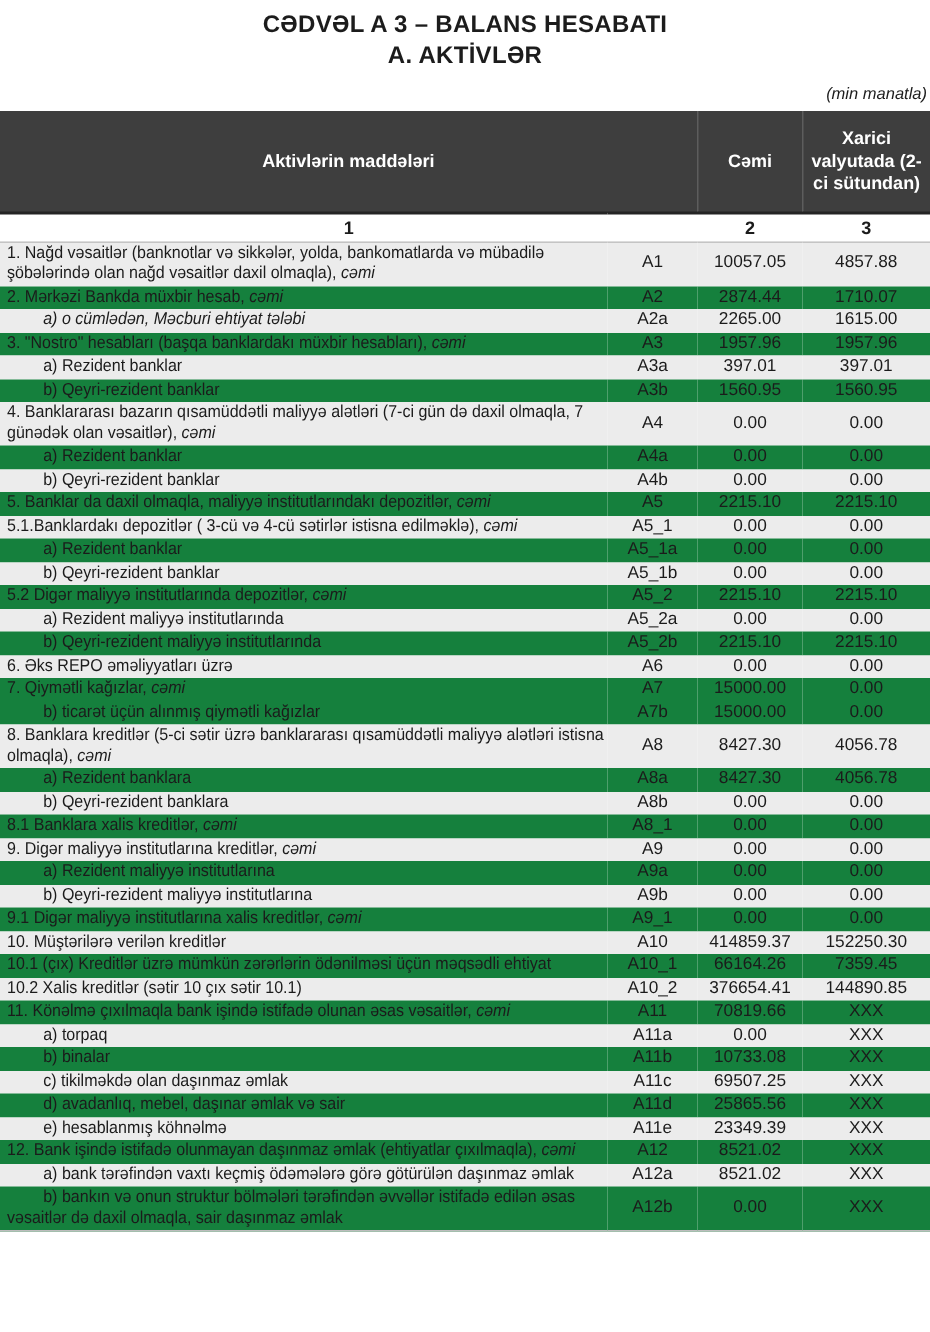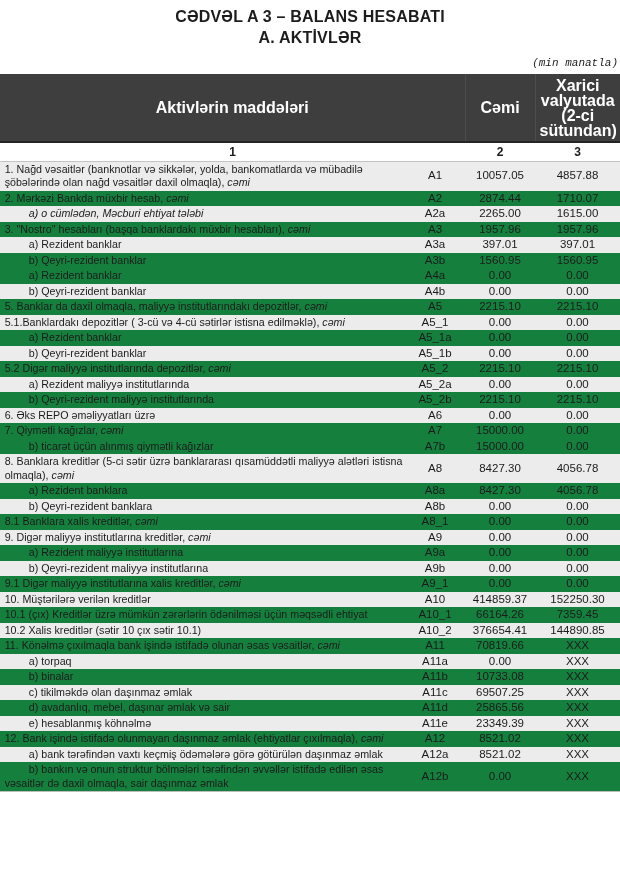--- a/index.html
+++ b/index.html
@@ -8,29 +8,29 @@
     width:620px; height:888px; overflow:hidden;
     font-family:"Liberation Sans", sans-serif;
     color:var(--text-color,#1b1b1b);
   }
   .page { width:620px; padding-top:6px; }
 
   .title { text-align:center; font-weight:bold; font-size:16px; line-height:21px;
            color:#1c1c1c; letter-spacing:.2px; }
 
   .unit-note { text-align:right; font-style:italic; font-size:11px;
-               padding:9px 2px 5px 0; color:#1c1c1c;font-family:Liberation Mono, monospace; }
+               padding:9px 2px 5px 0; color:#1c1c1c; }
 
   table { width:620px; border-collapse:collapse; table-layout:fixed; }
   col.c1 { width:405px; } col.c2 { width:60px; }
   col.c3 { width:70px; }  col.c4 { width:85px; }
 
   thead th.dark {
     background:var(--header-bg,#3e3e3e); color:#fff;
-    font-size:16px; font-weight:bold; line-height:15px;
+    font-size:12px; font-weight:bold; line-height:15px;
     height:68px; vertical-align:middle; text-align:center;
     border-bottom:2px solid #242424; padding:0 4px;
   }
   th.items-th {
     background-image:
       linear-gradient(to right, transparent 404px, rgba(255,255,255,.10) 404px, rgba(255,255,255,.10) 405px, transparent 405px),
       linear-gradient(to bottom, transparent 22px, rgba(255,255,255,.07) 22px, rgba(255,255,255,.07) 23px, transparent 23px, transparent 44px, rgba(255,255,255,.07) 44px, rgba(255,255,255,.07) 45px, transparent 45px);
   }
   th.cemi-th, th.xarici-th { border-left:1px solid #4d4d4d; }
   th.cemi-th {
@@ -129,20 +129,28 @@
           <td class="c-num">397.01</td>
         </tr>
         <tr class="">
           <td class="c-desc">
             <div class="desc-text ind">b) Qeyri-rezident banklar</div>
           </td>
           <td class="c-num">A3b</td>
           <td class="c-num">1560.95</td>
           <td class="c-num">1560.95</td>
         </tr>
+        <tr class="shade">
+          <td class="c-desc">
+            <div class="desc-text">4. Banklararası bazarın qısamüddətli maliyyə alətləri (7-ci gün də daxil olmaqla, 7 günədək olan vəsaitlər), <i>cəmi</i></div>
+          </td>
+          <td class="c-num">A4</td>
+          <td class="c-num">0.00</td>
+          <td class="c-num">0.00</td>
+        </tr>
         <tr class="">
           <td class="c-desc">
             <div class="desc-text ind">a) Rezident banklar</div>
           </td>
           <td class="c-num">A4a</td>
           <td class="c-num">0.00</td>
           <td class="c-num">0.00</td>
         </tr>
         <tr class="shade">
           <td class="c-desc">

